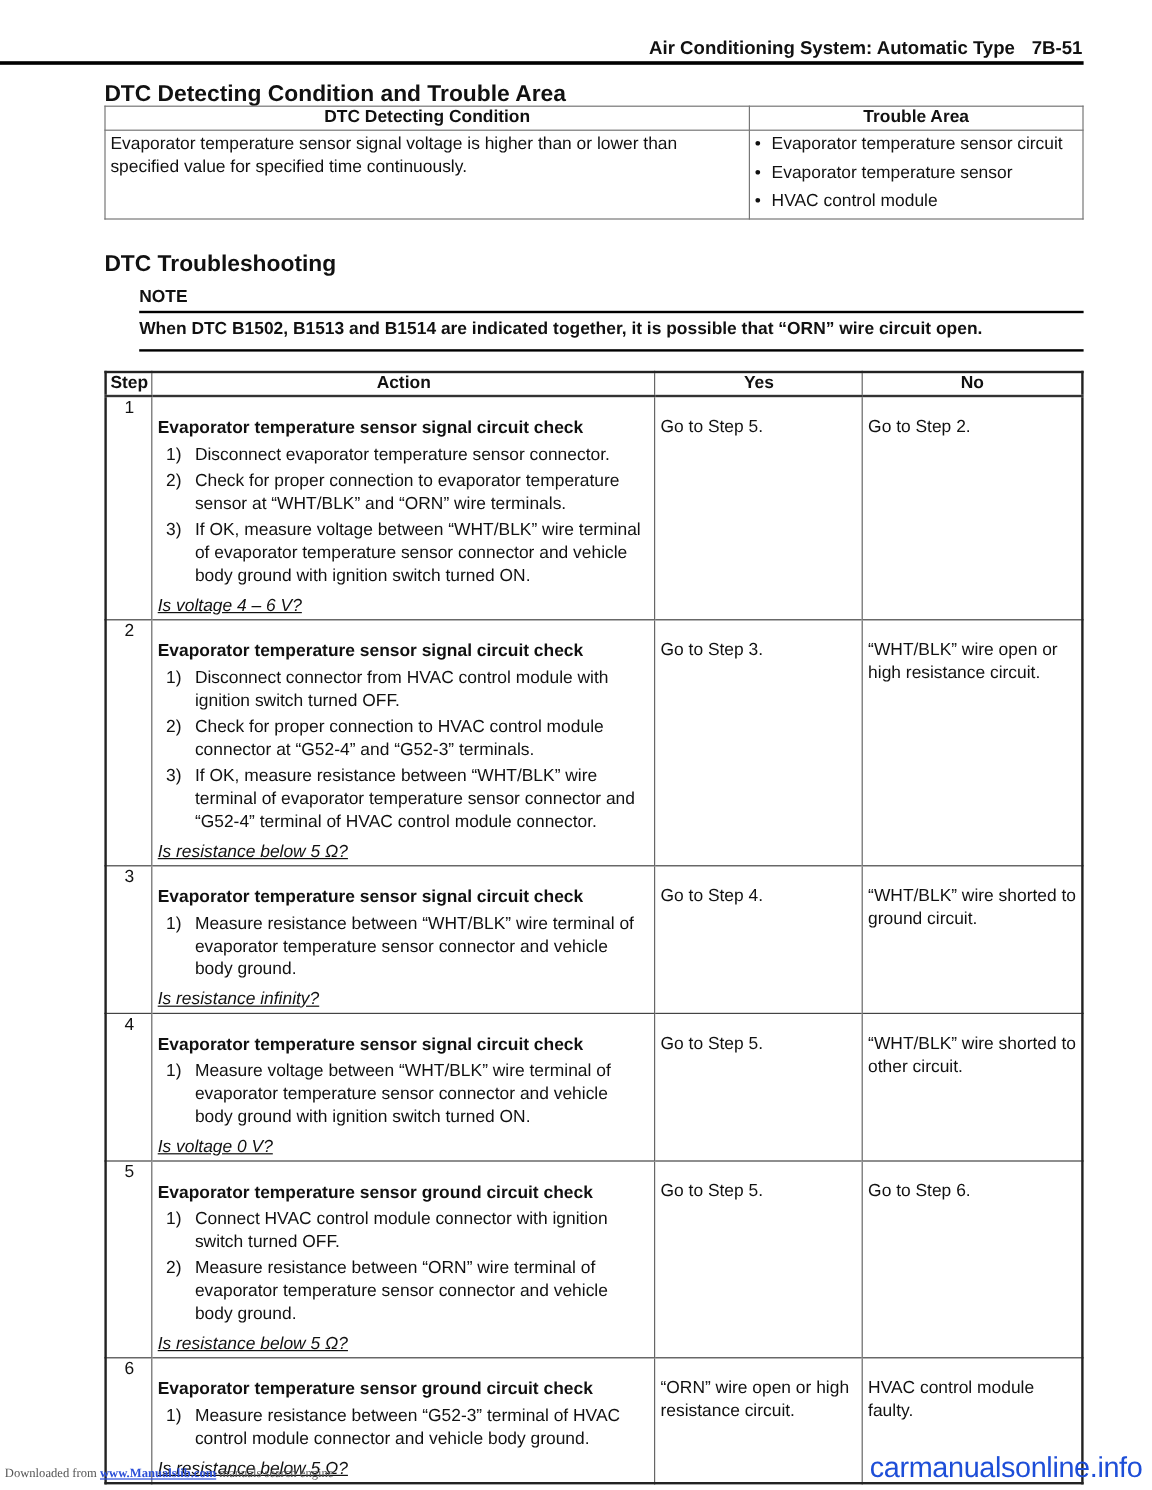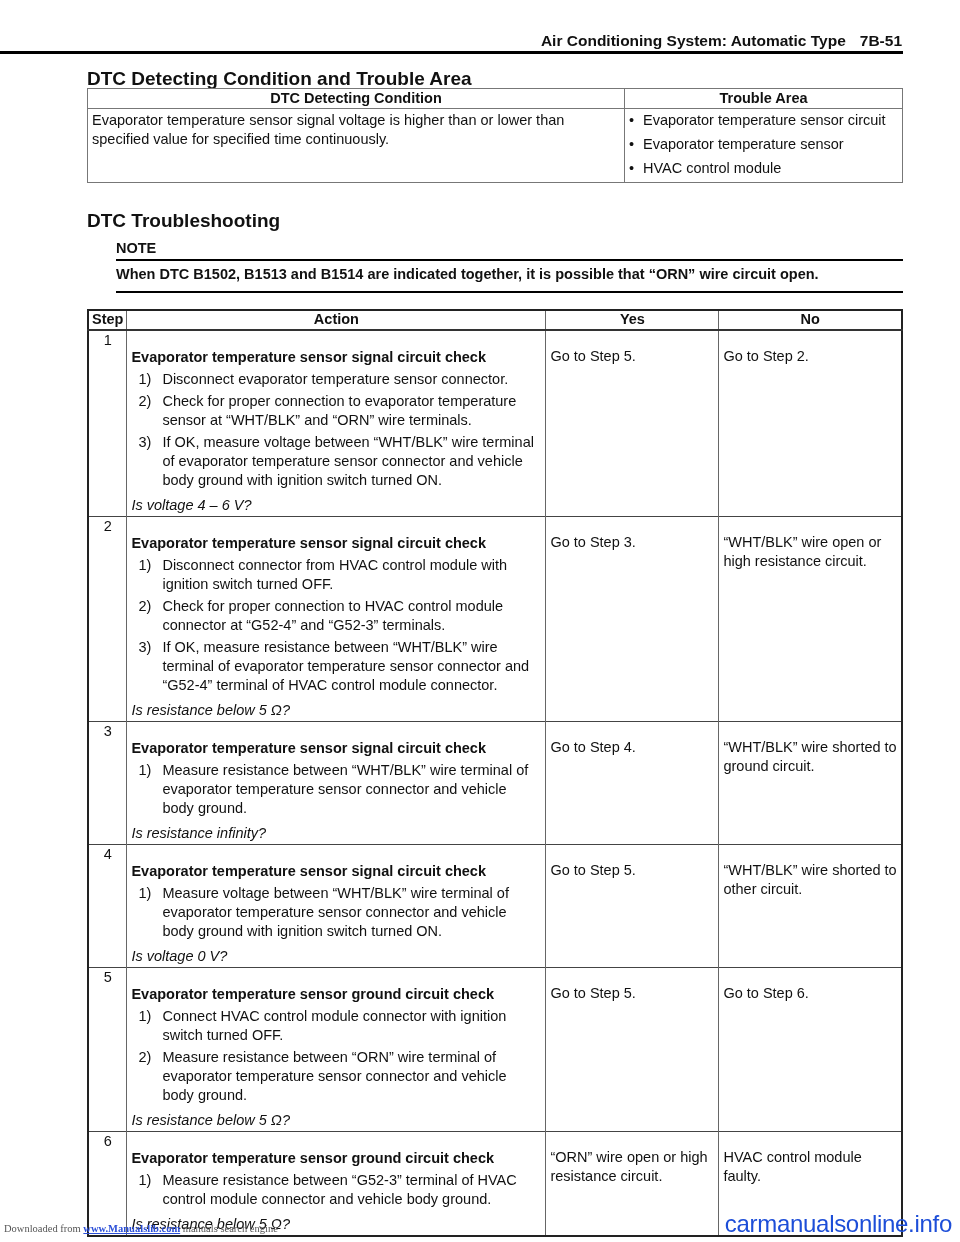--- a/index.html
+++ b/index.html
@@ -32,21 +32,21 @@
 
   #steps-table { top: 309px; left: 87px; width: 816px; border: 2px solid #222; }
   #steps-table th { font-weight: bold; text-align: center; border: 1px solid #666; border-bottom: 2px solid #333; padding: 0 3px; height: 18px; font-size: 14.5px; }
   #steps-table td { border-left: 1px solid #666; border-right: 1px solid #666; border-top: 1.5px solid #444; padding: 16px 4px 1px 4px; line-height: 19px; }
   #steps-table td.step { width: 37px; text-align: center; padding: 0; }
   #steps-table td.action { width: 410px; }
   #steps-table td.yes { width: 164px; }
   .act-title { font-weight: bold; padding-top: 1px; }
   .sub { display: flex; margin-top: 3px; }
   .sub .num { width: 24px; flex: none; padding-left: 7px; }
-  .question { font-style: italic; margin-top: 6px; }
+  .question { font-style: italic; margin-top: 6px; text-decoration: underline; }
 
   .footer-left { position: absolute; top: 1223px; left: 4px; font-family: "Liberation Serif", serif; font-size: 10.5px; color: #555; }
   .footer-left a { color: #2b4fd8; text-decoration: underline; }
   .footer-right { position: absolute; top: 1210px; right: 8px; font-size: 24px; color: #1d4ed8; letter-spacing: -0.3px; }
 </style>
 </head>
 <body>
 
 <div class="header-title">
   <span>Air Conditioning System: Automatic Type</span><span class="page-num">7B-51</span>

